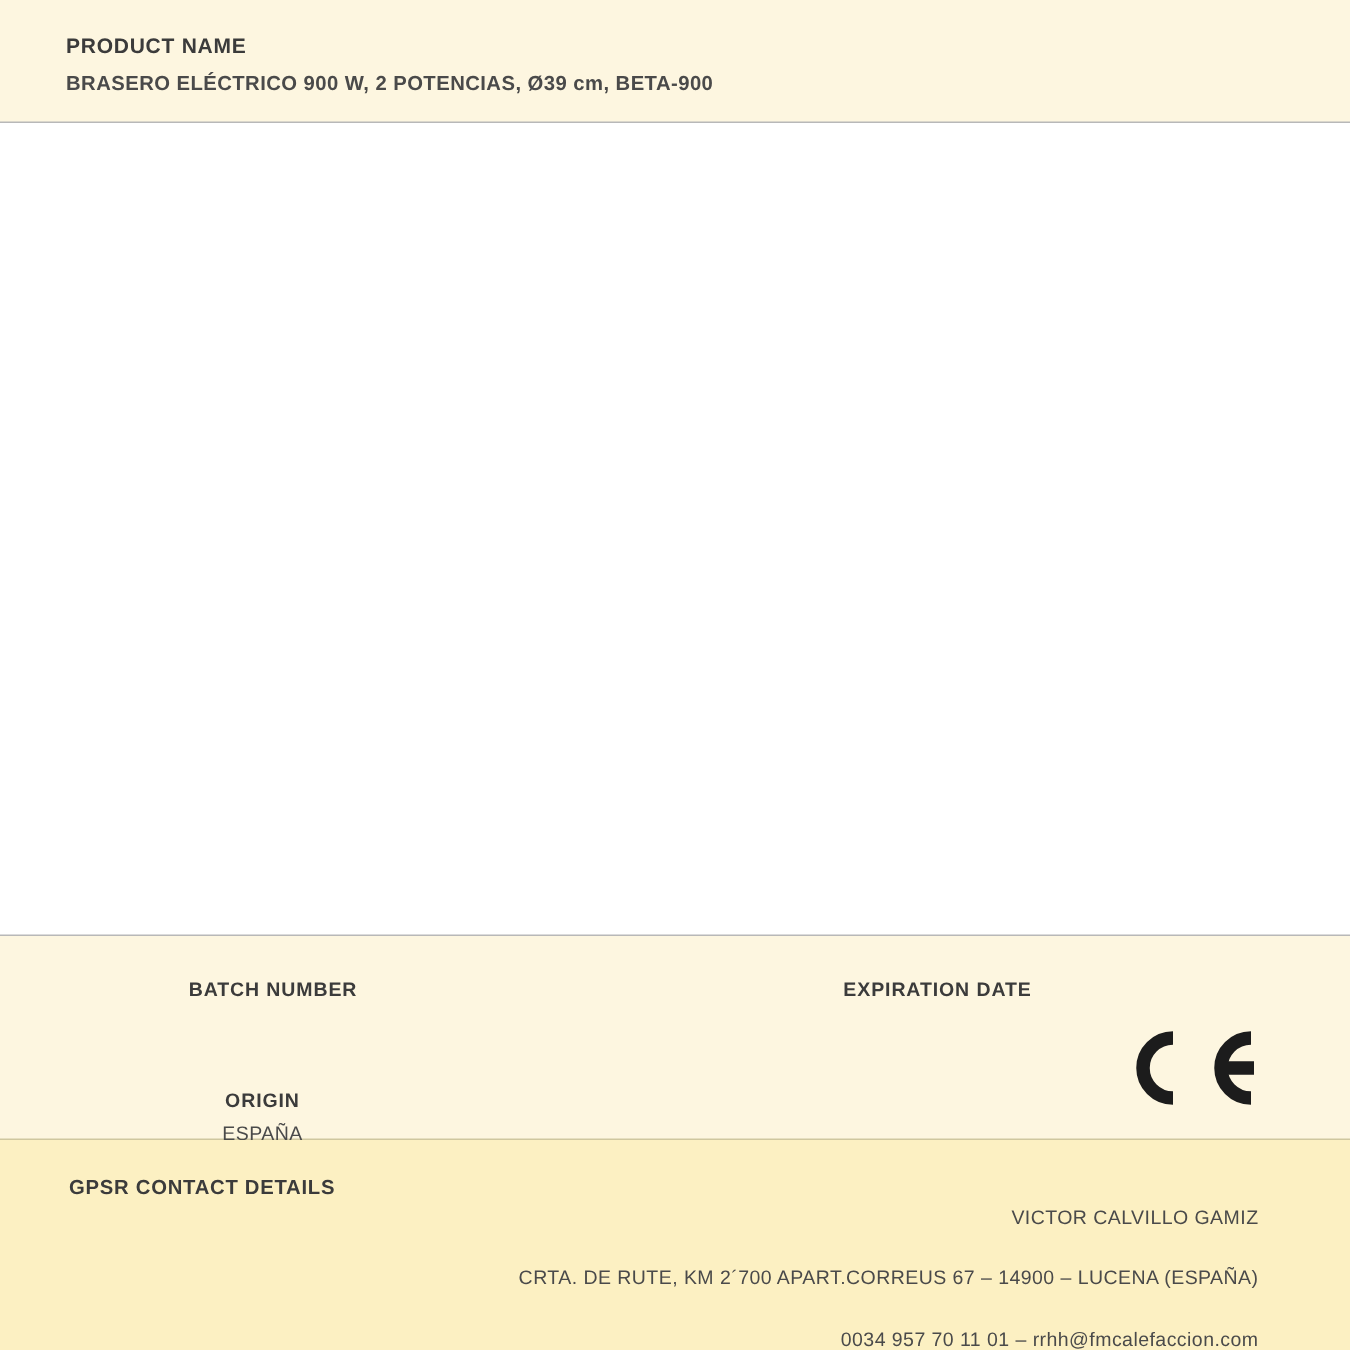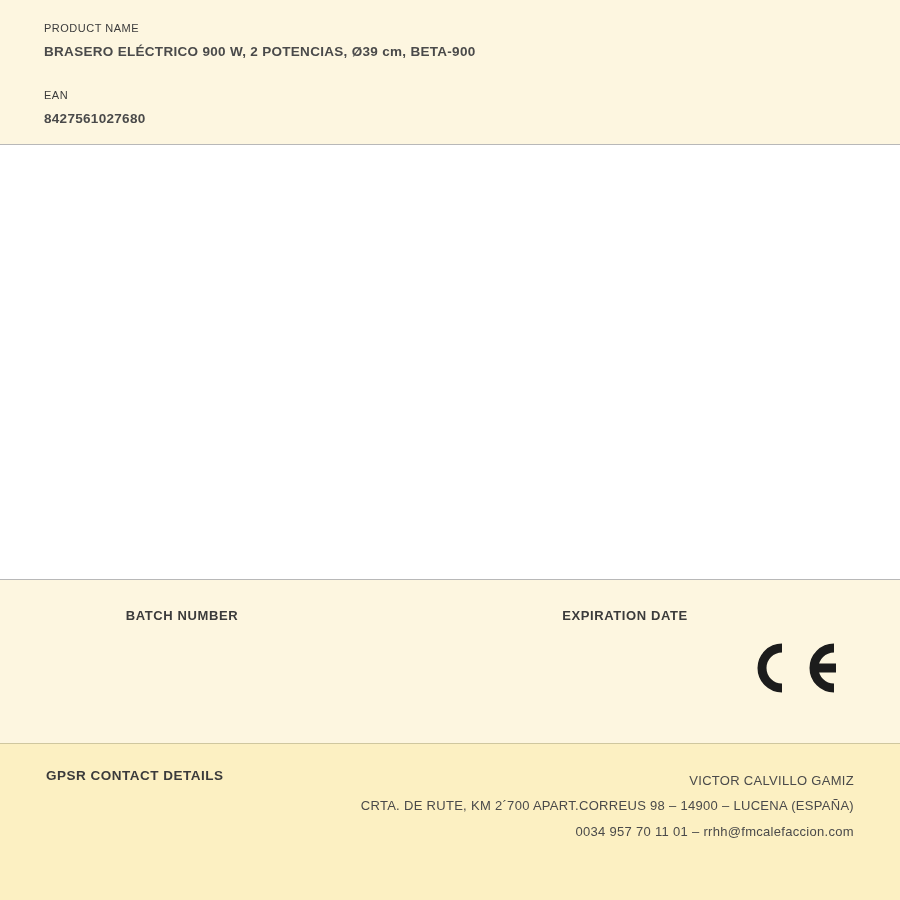--- a/index.html
+++ b/index.html
@@ -24,22 +24,22 @@
   }
 
   
   .top-block {
     background: #fdf6e0;
     padding: 22px 44px 18px 44px;
     box-sizing: border-box;
     border-bottom: 1px solid #b8b8b8;
   }
   .field-label {
-    font-size: 11px;
-    font-weight: normal;
+    font-size: 14px;
+    font-weight: bold;
     letter-spacing: 0.5px;
     color: #3b3b3b;
     margin: 0 0 10px 0;
   }
   .field-value {
     font-size: 13.5px;
     letter-spacing: 0.3px;
     color: #4a4a4a;
     margin: 0;
     font-weight: bold;
@@ -52,21 +52,21 @@
   .image-area {
     flex: 1 1 auto;
     background: #ffffff;
     border-bottom: 1px solid #b8b8b8;
   }
 
   
   .mid-block {
     position: relative;
     background: #fdf6e0;
-    height: 164px;
+    height: 136px;
     box-sizing: border-box;
     border-bottom: 1px solid #cfc79f;
   }
   .cols {
     display: flex;
     width: 100%;
   }
   .col {
     width: 50%;
     text-align: center;
@@ -94,21 +94,21 @@
     position: absolute;
     right: 58px;
     top: 62px;
     width: 86px;
     height: 52px;
   }
 
   
   .footer {
     background: #fcf0c2;
-    height: 156px;
+    height: 140px;
     box-sizing: border-box;
     padding: 24px 46px 0 46px;
     position: relative;
   }
   .gpsr-label {
     font-size: 13.5px;
     font-weight: bold;
     letter-spacing: 0.5px;
     color: #3b3b3b;
     margin: 0;
@@ -116,61 +116,61 @@
     left: 46px;
     top: 24px;
   }
   .gpsr-lines {
     text-align: right;
     font-size: 13px;
     letter-spacing: 0.3px;
     color: #4a4a4a;
     line-height: 1.95;
   }
-  .gpsr-lines div { margin: 0; }
+  .gpsr-lines div { margin: 15px; }
 </style>
 </head>
 <body>
 
 <div class="sheet">
 
   <div class="top-block">
     <p class="field-label">PRODUCT NAME</p>
     <p class="field-value">BRASERO ELÉCTRICO 900 W, 2 POTENCIAS, Ø39 cm, BETA-900</p>
-    <div class="gap-block">
-      <p class="field-label">EAN</p>
-      <p class="field-value">8427561027680</p>
-    </div>
   </div>
 
   <div class="image-area"></div>
 
   <div class="mid-block">
     <div class="cols row-1">
       <div class="col left">
         <p class="mid-label">BATCH NUMBER</p>
         <p class="mid-value"></p>
       </div>
       <div class="col right">
         <p class="mid-label">EXPIRATION DATE</p>
         <p class="mid-value"></p>
       </div>
     </div>
     <div class="cols row-2">
+      <div class="col right">
+        <p class="mid-label">ORIGIN</p>
+        <p class="mid-value">ESPAÑA</p>
+      </div>
     </div>
 
     <svg class="ce-mark" viewBox="0 0 86 52">
       <path d="M26 6 A20 20 0 1 0 26 46" fill="none" stroke="#1c1c1c" stroke-width="9"></path>
       <path d="M78 6 A20 20 0 1 0 78 46" fill="none" stroke="#1c1c1c" stroke-width="9"></path>
       <rect x="60" y="21.5" width="20" height="9" fill="#1c1c1c"></rect>
     </svg>
   </div>
 
   <div class="footer">
     <p class="gpsr-label">GPSR CONTACT DETAILS</p>
     <div class="gpsr-lines">
       <div>VICTOR CALVILLO GAMIZ</div>
-      <div>CRTA. DE RUTE,  KM 2´700   APART.CORREUS 98 – 14900 – LUCENA (ESPAÑA)</div>
+      <div>CRTA. DE RUTE,  KM 2´700   APART.CORREUS 67 – 14900 – LUCENA (ESPAÑA)</div>
       <div>0034 957 70 11 01 – rrhh@fmcalefaccion.com</div>
     </div>
   </div>
 
 </div>
 
 </body></html>

